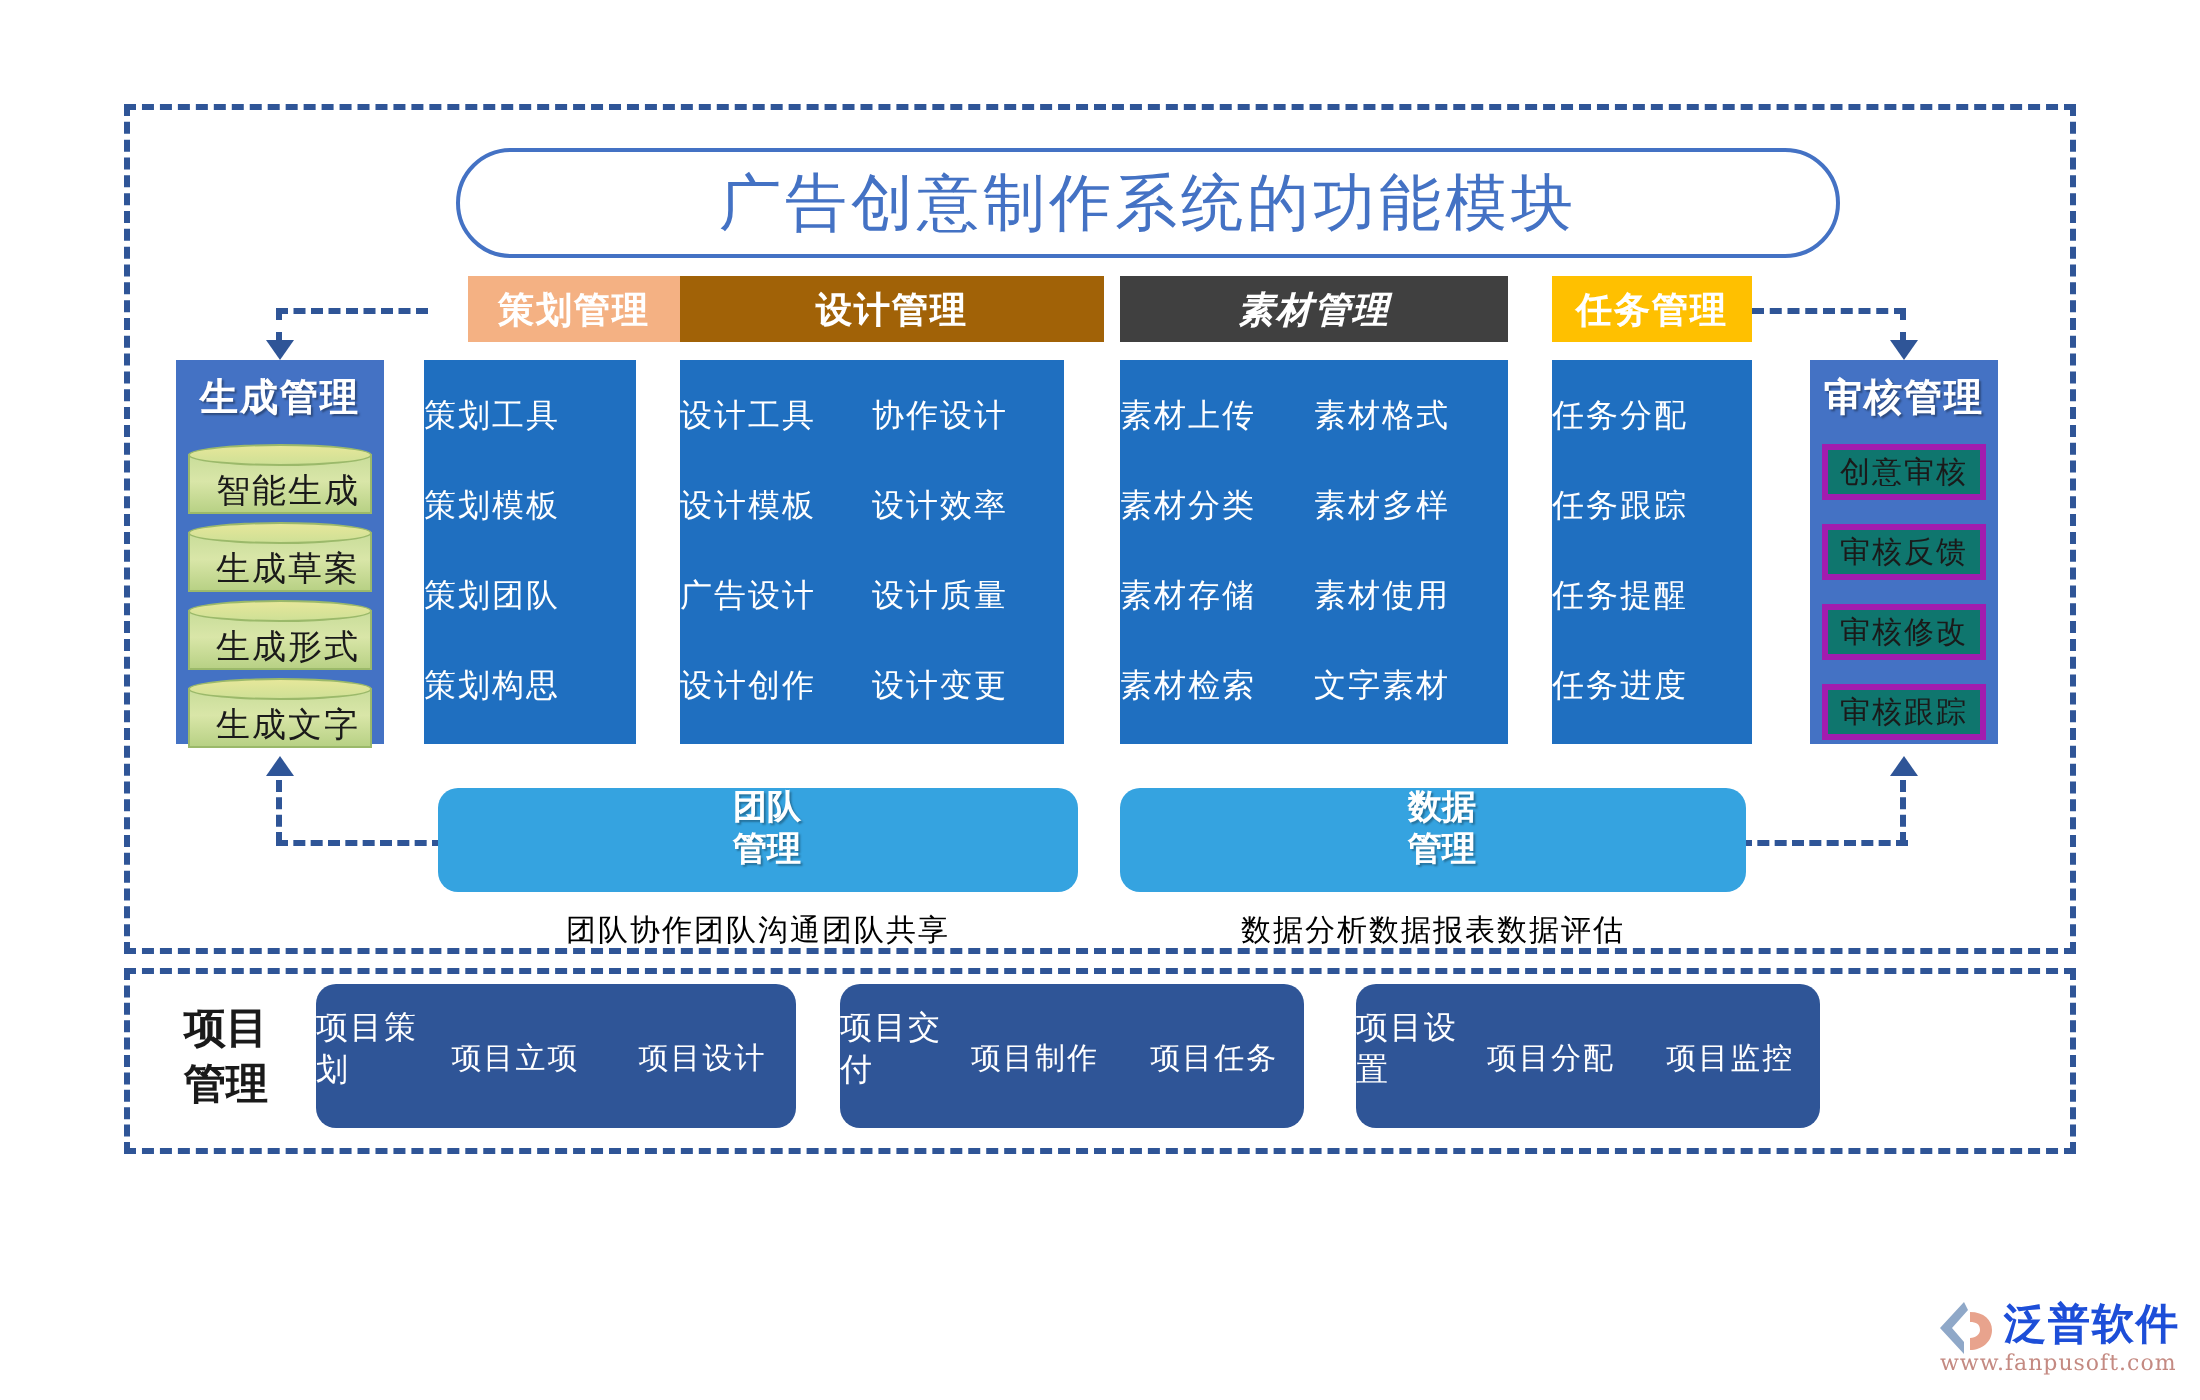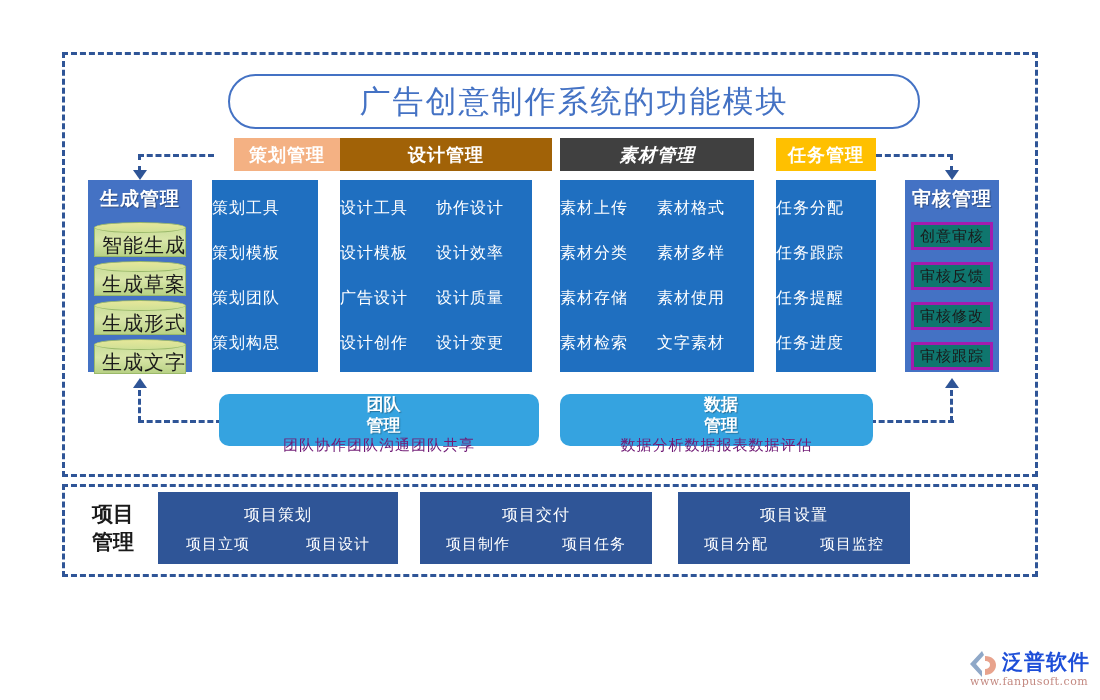--- a/index.html
+++ b/index.html
@@ -84,21 +84,21 @@
   }
   .cyl .top {
     position: absolute; left: 0; top: 0px; width: 92px; height: 11px;
     border-radius: 50%;
     background: linear-gradient(to bottom, #e6e79a 0%, #cfe096 100%);
     border: 1px solid #9bb96a;
   }
   .cyl .lbl {
     position: absolute; left: 0; top: 9px; width: 100px; height: 28px;
     display: flex; align-items: center; justify-content: center;
-    font-size: 20px; color: #1a1a1a; letter-spacing: 1px; z-index: 3;
+    font-size: 17px; color: #1a1a1a; letter-spacing: 1px; z-index: 3;
   }
   #cyl0 { top: 222px; }
   #cyl1 { top: 261px; }
   #cyl2 { top: 300px; }
   #cyl3 { top: 339px; }
 
   
   #rev-col {
     position: absolute; left: 905px; top: 180px; width: 94px; height: 192px;
     background: #4472c4;
@@ -128,32 +128,33 @@
   }
   #bar-team { left: 219px; width: 320px; }
   #bar-data { left: 560px; width: 313px; }
   .lbar-title {
     width: 62px; flex: none; color: #ffffff; font-size: 17px; font-weight: bold;
     line-height: 21px; text-align: center; letter-spacing: 0px;
     font-family: "DejaVu Serif", "Liberation Serif", serif;
     text-shadow: 1px 1px 1px rgba(0,0,0,.3); margin-left: 9px;
   }
   .lbar-items { flex: 1; display: flex; justify-content: space-around; align-items: center; }
-  .lbar-item { color: #701a75; font-size: 15px; letter-spacing: 1px; }
+  .lbar-item { color: #000000; font-size: 15px; letter-spacing: 1px; margin-top: 20px; }
 
   
   #proj-label {
     position: absolute; left: 72px; top: 500px; width: 82px;
     text-align: center; color: #1a1a1a; font-size: 21px; font-weight: bold;
     line-height: 28px; font-family: "DejaVu Serif", "Liberation Serif", serif;
   }
   .projbox {
     position: absolute; top: 492px; height: 72px; background: #2f5597;
-    display: flex; flex-direction: column; justify-content: center; align-items: center;
+    display: flex; flex-direction: row; justify-content: center; align-items: center;
     padding-top: 2px;
+    border-radius: 10px;
   }
   #proj0 { left: 158px; width: 240px; }
   #proj1 { left: 420px; width: 232px; }
   #proj2 { left: 678px; width: 232px; }
   .projbox .ptitle { color: #ffffff; font-size: 16px; letter-spacing: 1px; margin-bottom: 9px; }
   .projbox .psub { display: flex; width: 100%; justify-content: space-around; }
   .projbox .psub span { color: #ffffff; font-size: 15px; letter-spacing: 1px; }
 
   
   .conn { position: absolute; }

